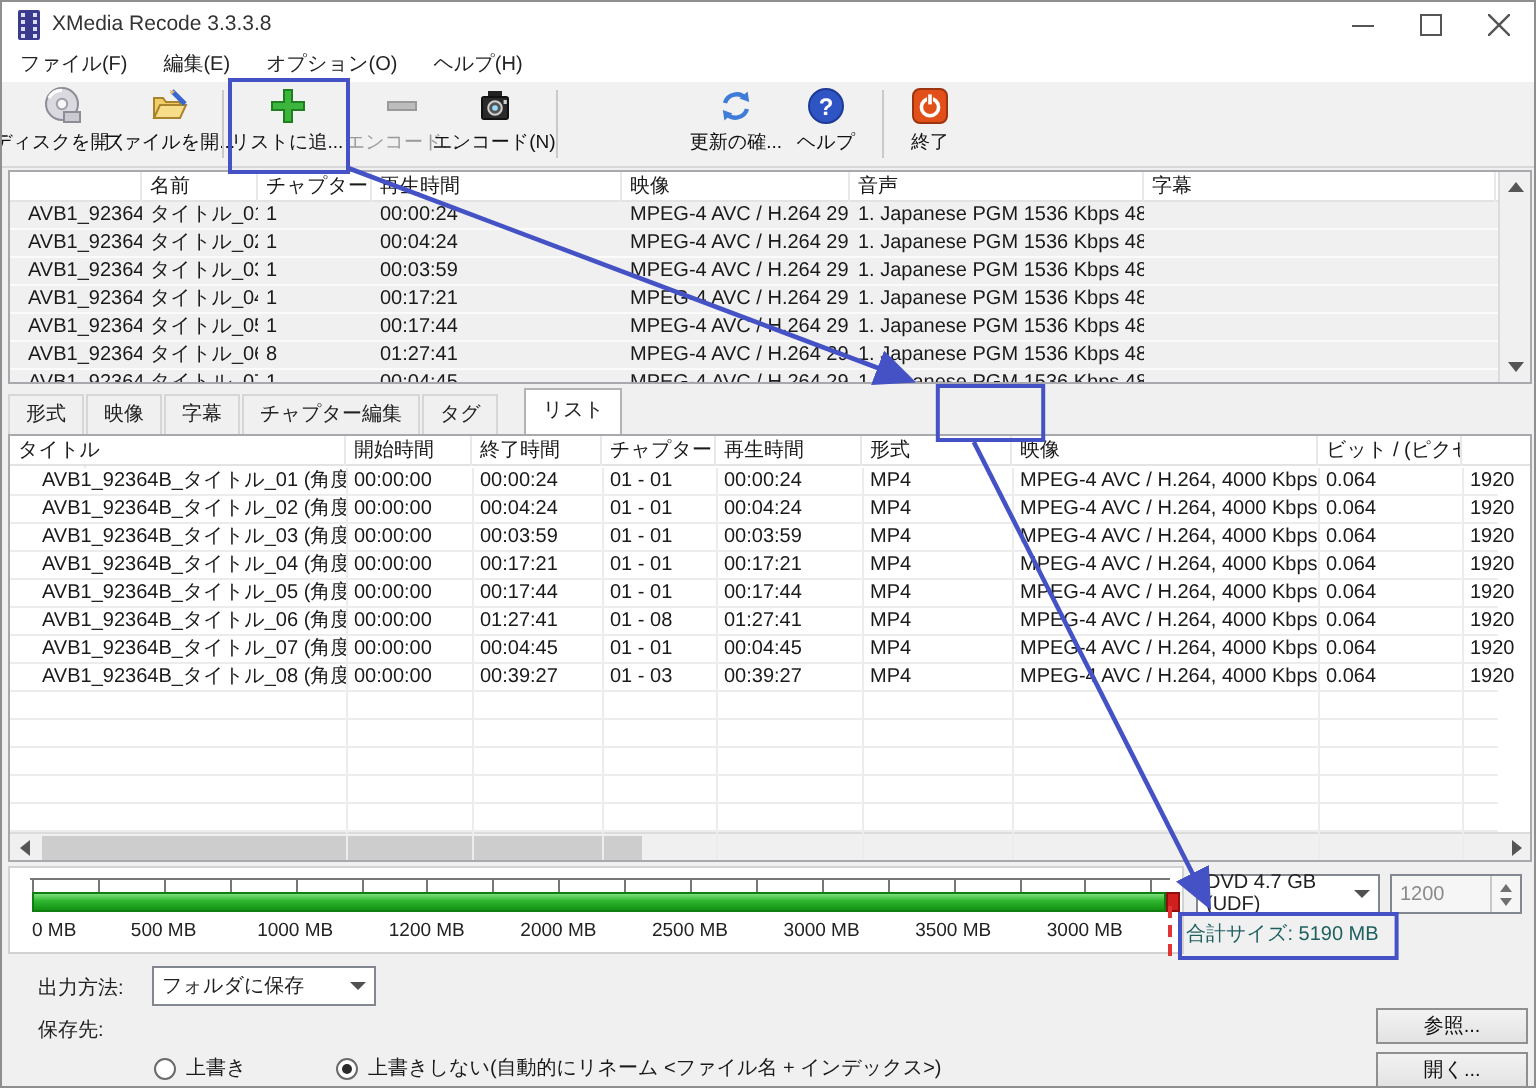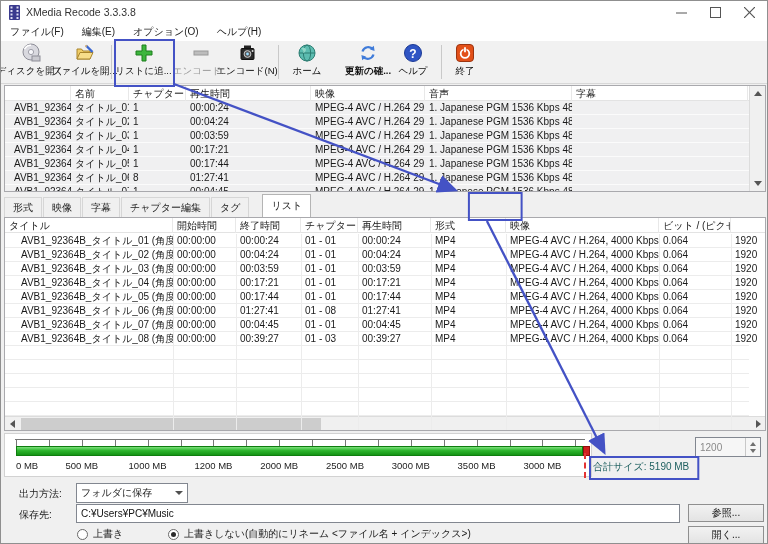--- a/index.html
+++ b/index.html
@@ -176,32 +176,21 @@
           <svg width="20" height="20" viewBox="0 0 20 20">
             <rect x="7" y="2.5" width="7" height="3" fill="#222"></rect>
             <rect x="4" y="5.5" width="13" height="11" rx="1" fill="#2a2a2a" stroke="#111"></rect>
             <circle cx="10.5" cy="11" r="3.4" fill="#555" stroke="#cfcfcf"></circle>
             <circle cx="10.5" cy="11" r="1.4" fill="#9adafd"></circle>
             <rect x="14.8" y="7" width="1.6" height="2" fill="#cfcfcf"></rect>
           </svg>
         </span>
         <span class="tlabel">エンコード(N)</span>
       </div>
-      <div class="tb-btn" id="btn-home" style="left: 284px; width: 44px;">
-        <span class="ticon">
-          <svg width="20" height="20" viewBox="0 0 20 20">
-            <circle cx="10" cy="10" r="8" fill="#5cbcb0" stroke="#2d7d72"></circle>
-            <ellipse cx="10" cy="10" rx="3.6" ry="8" fill="none" stroke="#2d7d72"></ellipse>
-            <line x1="2" y1="10" x2="18" y2="10" stroke="#2d7d72"></line>
-            <path d="M4 5.5 Q7 7 6 10 Q9 9 9 6 Q7 4 4 5.5" fill="#8fd6c6"></path>
-          </svg>
-        </span>
-        <span class="tlabel">ホーム</span>
-      </div>
-      <div class="tb-btn" id="btn-check-updates" style="left: 340px; width: 54px; font-weight: bold;">
+      <div class="tb-btn" id="btn-check-updates" style="left: 340px; width: 54px;">
         <span class="ticon">
           <svg width="20" height="20" viewBox="0 0 20 20">
             <path d="M4.5 8.5 A6 6 0 0 1 15 6.5" fill="none" stroke="#3f7bd9" stroke-width="2.2"></path>
             <polygon points="15.8,2.8 16.6,8 11.8,6.2" fill="#3f7bd9"></polygon>
             <path d="M15.5 11.5 A6 6 0 0 1 5 13.5" fill="none" stroke="#3f7bd9" stroke-width="2.2"></path>
             <polygon points="4.2,17.2 3.4,12 8.2,13.8" fill="#3f7bd9"></polygon>
           </svg>
         </span>
         <span class="tlabel">更新の確...</span>
       </div>
@@ -322,38 +311,41 @@
           <span class="mb-label" style="left: 142.6px;">1000 MB</span>
           <span class="mb-label" style="left: 208.4px;">1200 MB</span>
           <span class="mb-label" style="left: 274.2px;">2000 MB</span>
           <span class="mb-label" style="left: 340px;">2500 MB</span>
           <span class="mb-label" style="left: 405.8px;">3000 MB</span>
           <span class="mb-label" style="left: 471.6px;">3500 MB</span>
           <span class="mb-label" style="left: 537.4px;">3000 MB</span>
         </div>
     </div>
     <div id="redDash"></div>
+    <div class="combo" id="mediaSelect">
+      <span>DVD 4.7 GB (UDF)</span>
+      <i class="chev"></i>
+    </div>
     <div class="combo" id="bitrateSpin">
       <span>1200</span>
       <span class="spin-btns">
           <i class="spin-up"></i>
           <i class="spin-dn"></i>
         </span>
     </div>
     <div id="totalBox">合計サイズ: 5190 MB</div>
   </div>
 
   <div id="outputPanel">
     <span class="op-label" style="left:18px;top:8px">出力方法:</span>
     <div class="combo" id="methodCombo">
       <span>フォルダに保存</span>
       <i class="chev"></i>
     </div>
     <span class="op-label" style="left:18px;top:29px">保存先:</span>
-    <input id="destInput" value="C:¥Users¥PC¥Music" style="">
     <div class="push-btn" id="btnBrowse">参照...</div>
     <div class="push-btn" id="btnOpen">開く...</div>
     <div class="radio-row" style="left:76px">
       <span class="radio"></span>
       <span>上書き</span>
     </div>
     <div class="radio-row" style="left:167px">
       <span class="radio checked"></span>
       <span>上書きしない(自動的にリネーム &lt;ファイル名 + インデックス&gt;)</span>
     </div>

